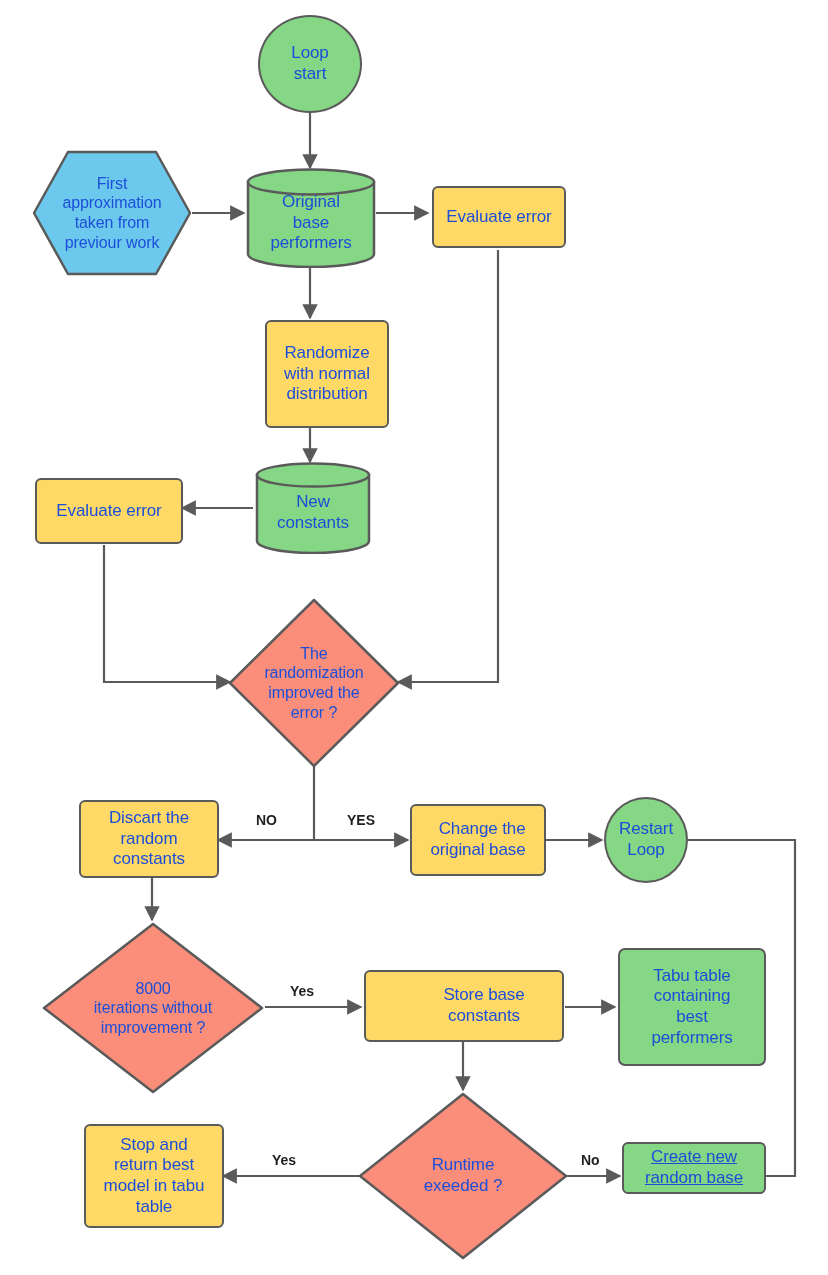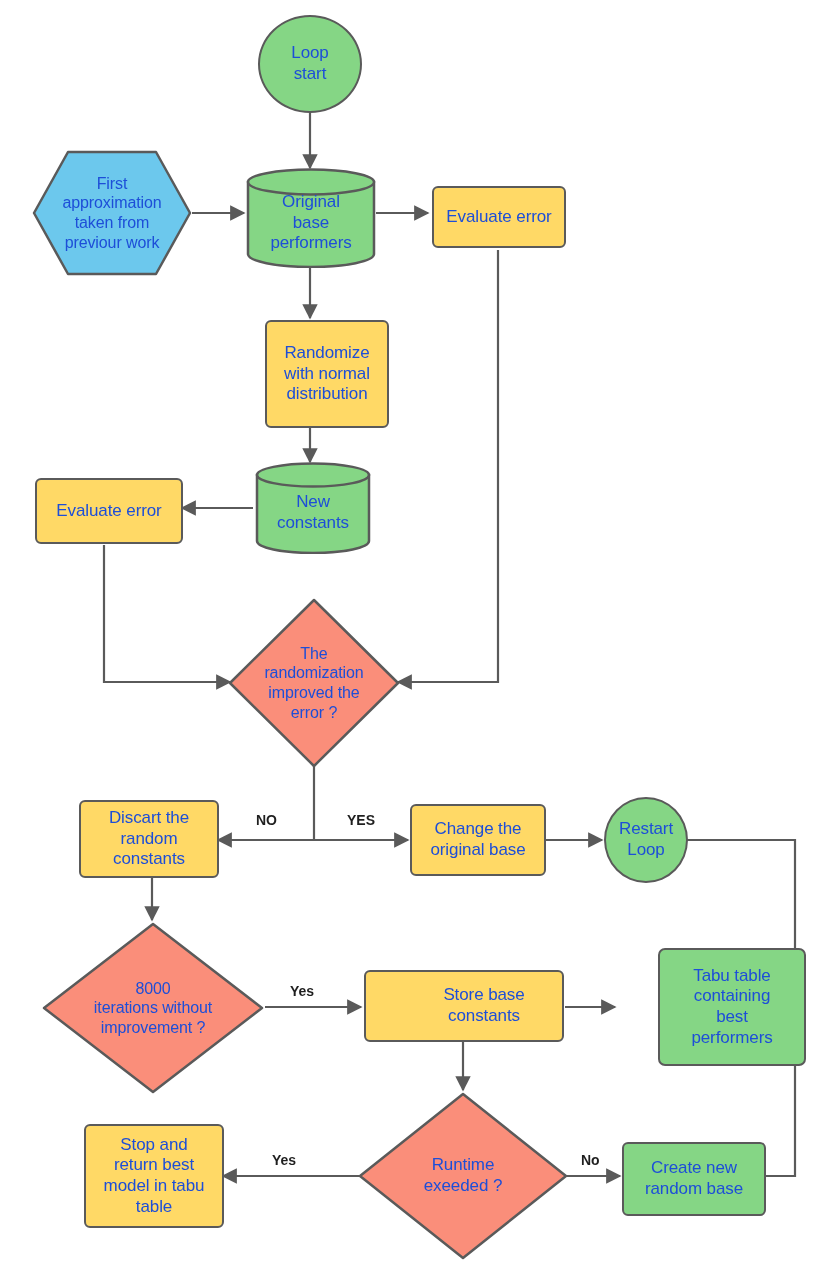--- a/index.html
+++ b/index.html
@@ -57,21 +57,20 @@
     border-radius: 6px;
     background: #ffd966;
   }
   .n-process.green { background: #85d685; }
 
   
   .n-rect {
     border: 2.5px solid #5a5a5a;
     border-radius: 7px;
     background: #85d685;
-    margin-left: 40px;
   }
 
   
   .n-hex {
     background: transparent;
     border: none;
   }
   .n-hex .shape {
     position: absolute;
     left: 0; top: 0; right: 0; bottom: 0;
@@ -220,21 +219,21 @@
 
   <div class="node n-process" style="left:79px; top:800px; width:140px; height:78px;">
     <span class="txt"></span>
   </div>
   <div class="node n-process" style="left:79px; top:800px; width:140px; height:78px; border:none; background:transparent;">
     <span class="txt">Discart the
 random
 constants</span>
   </div>
 
-  <div class="node n-process" style="left:410px; top:804px; width:136px; height:72px;">
+  <div class="node n-process" style="left:410px; top:804px; width:136px; height:72px;text-align:right;">
     <span class="txt">Change the
 original base</span>
   </div>
 
   <div class="node n-circle" style="left:604px; top:797px; width:84px; height:86px;">
     <span class="txt">Restart
 Loop</span>
   </div>
 
   <div class="node n-diamond" style="left:42px; top:922px; width:222px; height:172px;">
@@ -265,21 +264,21 @@
 exeeded ?</span>
   </div>
 
   <div class="node n-process" style="left:84px; top:1124px; width:140px; height:104px;">
     <span class="txt">Stop and
 return best
 model in tabu
 table</span>
   </div>
 
-  <div class="node n-process green" style="left:622px; top:1142px; width:144px; height:74px;">
+  <div class="node n-process green" style="left:622px; top:1142px; width:144px; height:52px;text-decoration:underline;">
     <span class="txt">Create new
 random base</span>
   </div>
 
   <div class="edge-label" style="left:256px; top:812px;">NO</div>
   <div class="edge-label" style="left:347px; top:812px;">YES</div>
   <div class="edge-label" style="left:290px; top:983px;">Yes</div>
   <div class="edge-label" style="left:272px; top:1152px;">Yes</div>
   <div class="edge-label" style="left:581px; top:1152px;">No</div>
 

